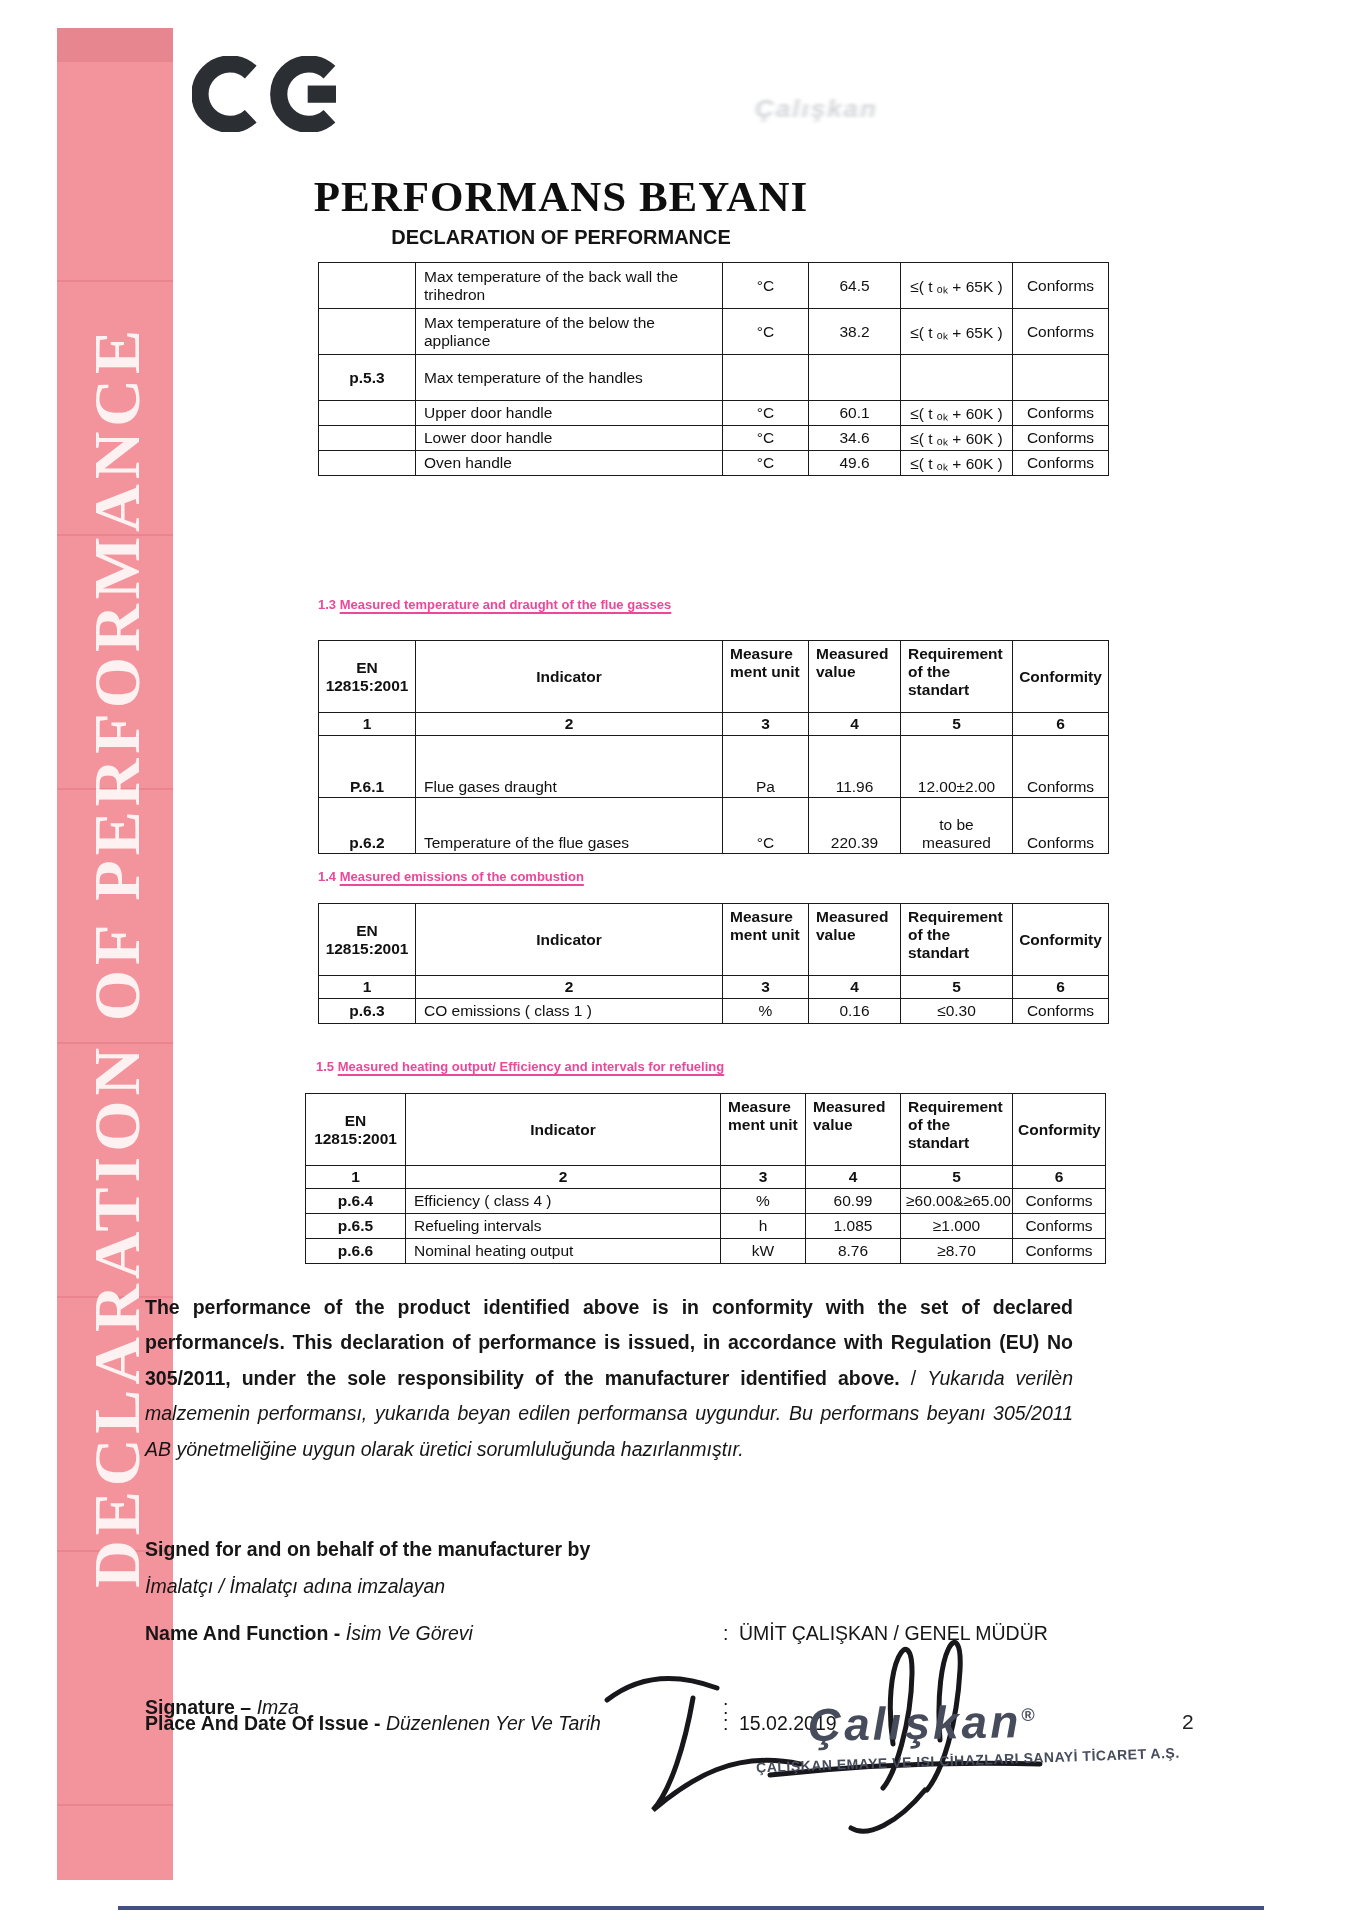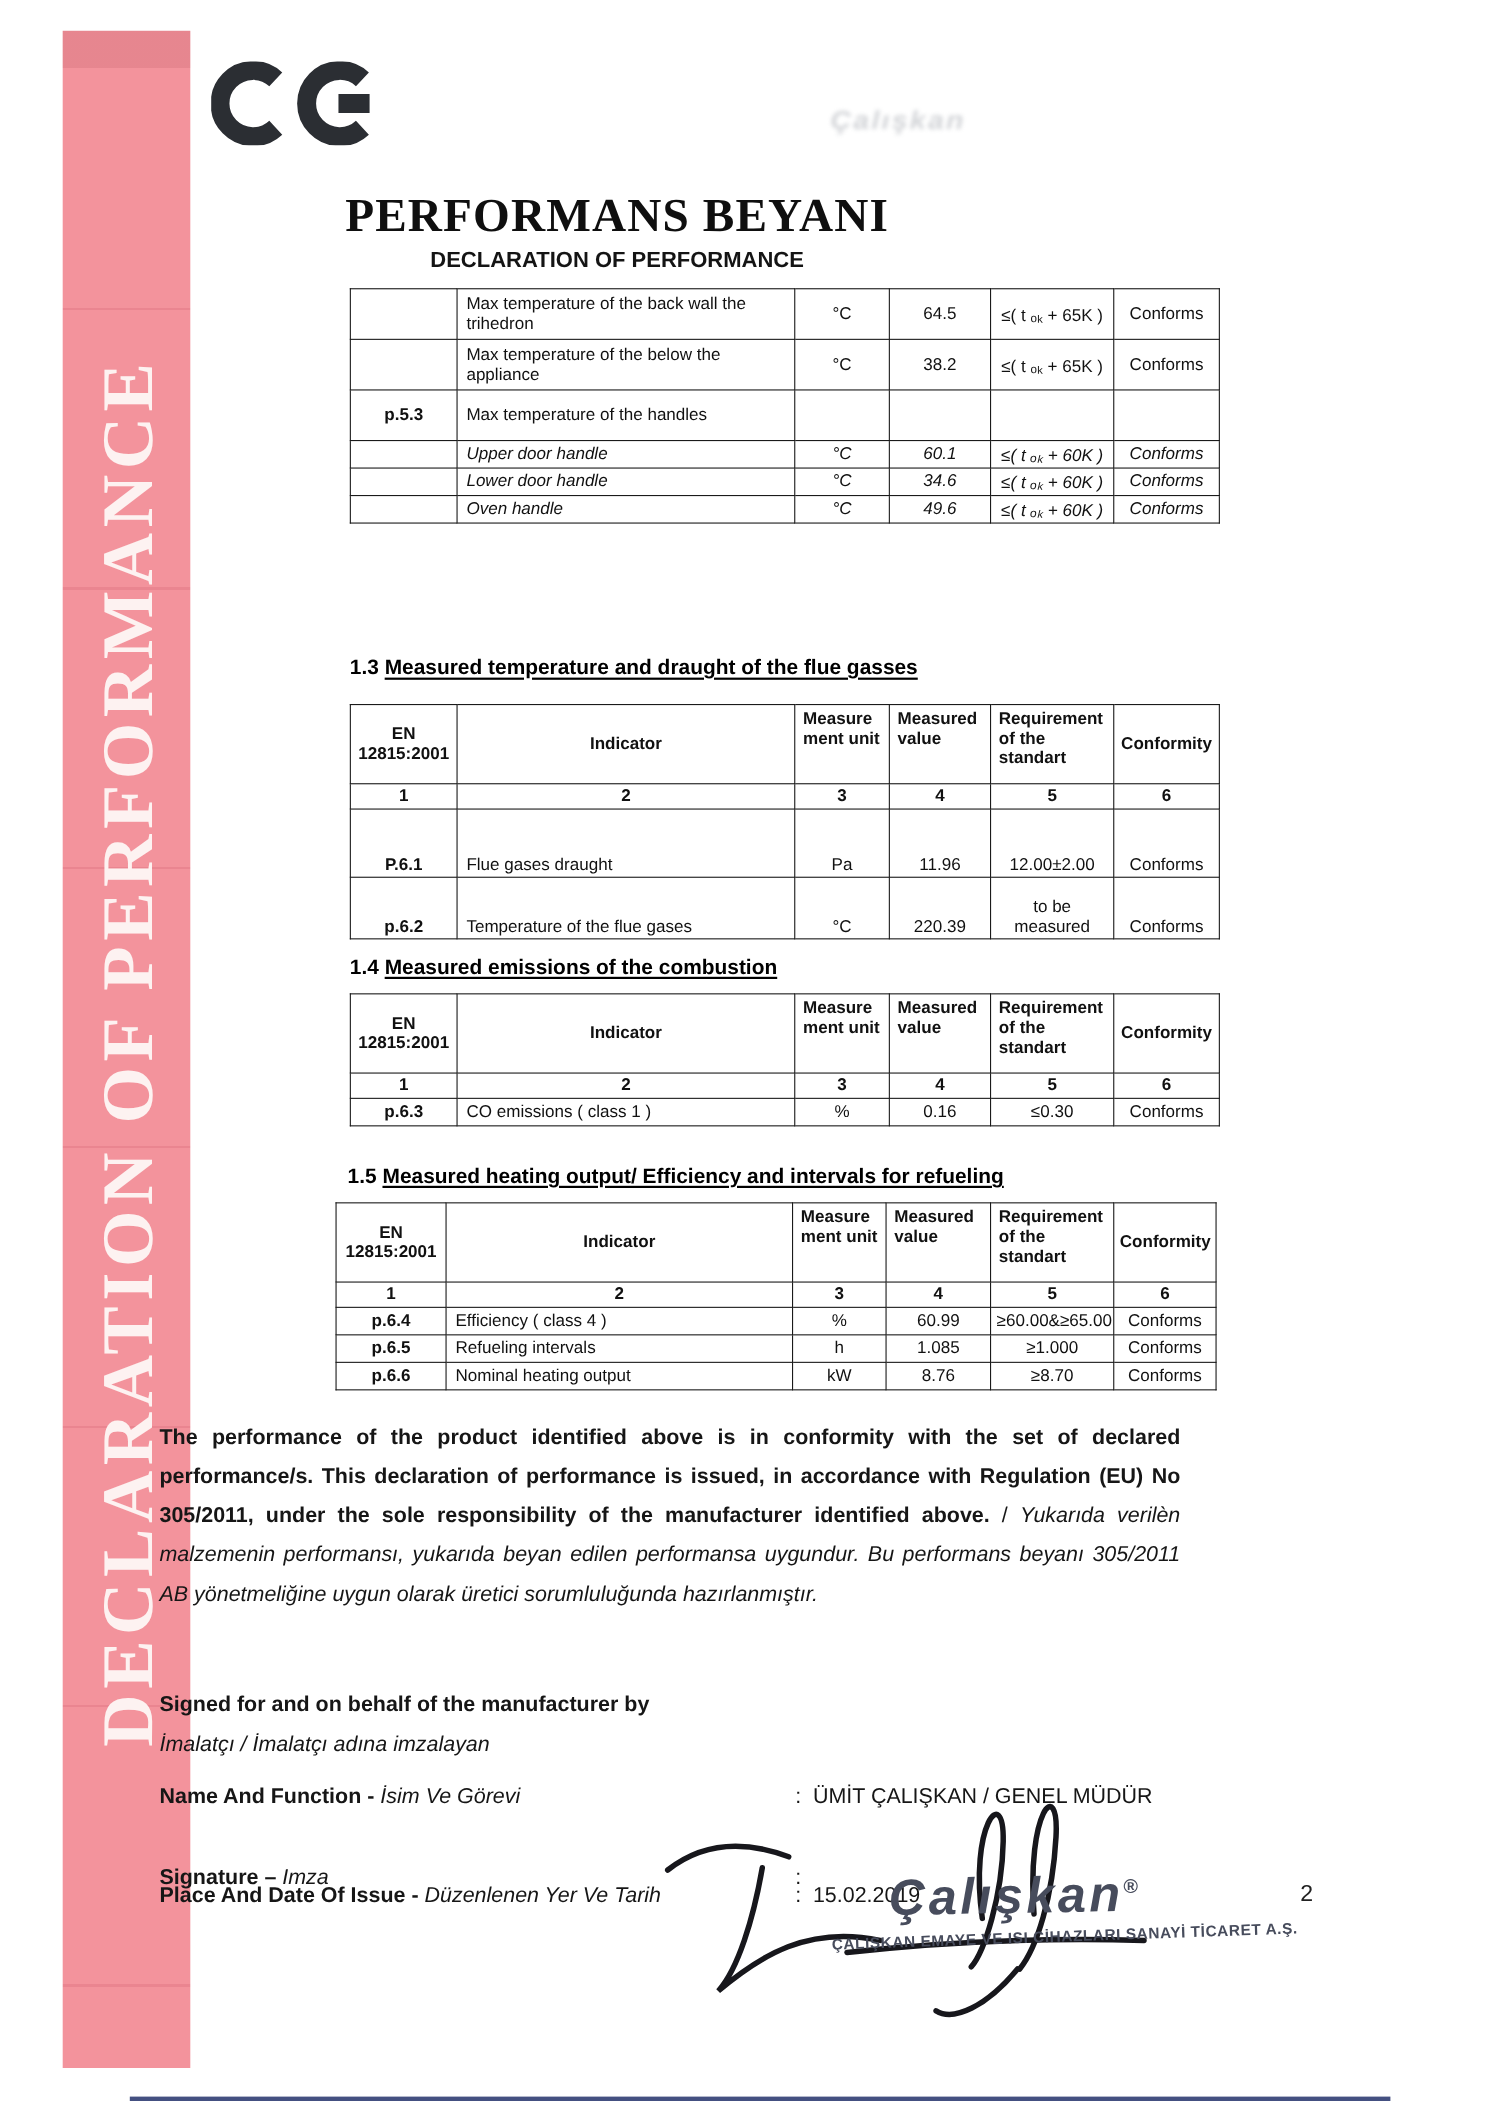--- a/index.html
+++ b/index.html
@@ -29,35 +29,35 @@
   .subtitle { position:absolute; left:280px; top:226px; width:562px; text-align:center;
     font-weight:bold; font-size:20px; color:#141414; }
 
   table { border-collapse:collapse; table-layout:fixed; font-size:15.5px; color:#111; }
   td { border:1.6px solid #1a1a1a; padding:1px 5px; overflow:hidden; vertical-align:middle; }
   .c-ref { text-align:center; font-weight:bold; }
   .c-ind { text-align:left; padding-left:8px;margin-left:24px; }
   .c-unit, .c-val, .c-req, .c-conf { text-align:center; }
 
   .t-p53 { position:absolute; left:318px; top:262px; width:790px; }
-  tr.h46 { height:46px; } tr.h23 { height:23px;font-style:italic; }
+  tr.h46 { height:46px; } tr.h23 { height:23px; }
 
   .t-en { position:absolute; width:790px; left:318px; }
   .t13 { top:640px; } .t14 { top:903px; }
   .t15 { position:absolute; left:305px; top:1093px; width:800px; }
   tr.hdr { height:72px; }
   .hdr td { font-weight:bold; }
   .h-ref, .h-ind, .h-conf { text-align:center; vertical-align:middle; }
   .h-unit, .h-val, .h-req { text-align:left; vertical-align:top; padding-top:4px; padding-left:7px; }
   tr.idx { height:23px; } .idx td { font-weight:bold; text-align:center; }
   tr.row25 { height:25px; }
   tr.tallA { height:62px; } .tallA td { vertical-align:bottom; }
   tr.tallB { height:56px; } .tallB td { vertical-align:bottom; }
 
-  .sec { position:absolute; font-weight:bold; font-size:19px; color:#000000; }
+  .sec { position:absolute; font-weight:bold; font-size:13px; color:#ec4899; }
   .sec .u { text-decoration:underline; text-underline-offset:3px; text-decoration-thickness:2px; }
   .s13 { left:318px; top:597px; } .s14 { left:318px; top:869px; } .s15 { left:316px; top:1059px; }
 
   .decl { position:absolute; left:145px; top:1290px; width:928px; font-size:19.5px; line-height:1.82; text-align:justify; }
   .decl .en { font-weight:bold; }
   .decl .tr { font-style:italic; }
 
   .signed1 { position:absolute; left:145px; top:1538px; font-weight:bold; font-size:19.5px; }
   .signed2 { position:absolute; left:145px; top:1575px; font-style:italic; font-size:19.5px; }
 

